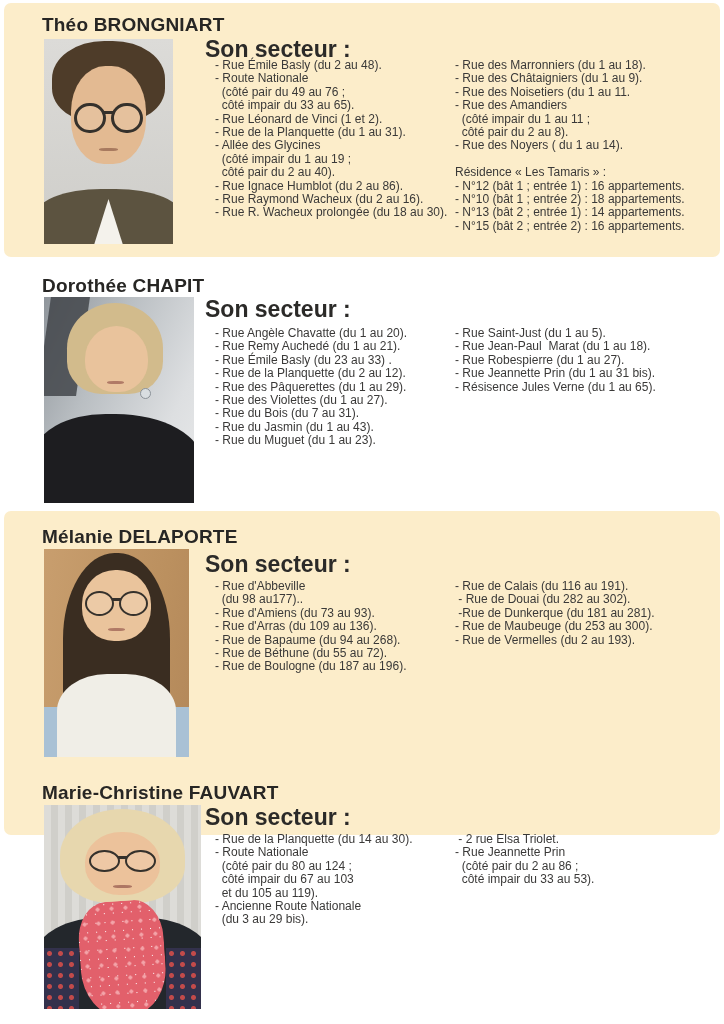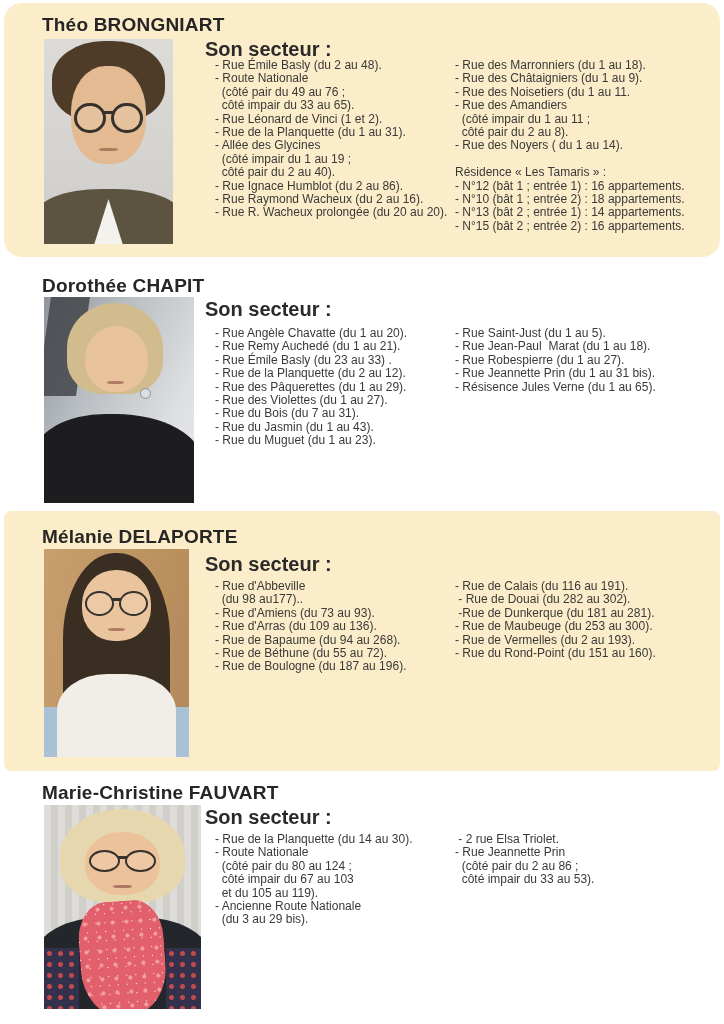--- a/index.html
+++ b/index.html
@@ -1,29 +1,29 @@
 <!DOCTYPE html>
 <html lang="fr"><head>
 <meta charset="utf-8">
 <style>
   html,body{margin:0;padding:0;background:#ffffff;}
   .page{position:relative;width:724px;height:1024px;background:#ffffff;overflow:hidden;
         font-family:"Liberation Sans",sans-serif;color:#3a3938;}
   .band{position:absolute;left:4px;right:4px;border-radius:7px;}
   .band.beige{background:#fcedca;}
-  .s1{top:3px;height:254px;border-radius:18px;}
+  .s1{top:3px;height:254px;}
   .s2{top:257px;height:254px;}
-  .s3{top:511px;height:260px;}
+  .s3{top:511px;height:324px;}
   .s4{top:763px;height:211px;}
 
   .name{position:absolute;left:38px;margin:0;font-size:19px;line-height:20px;font-weight:bold;
         color:#272624;letter-spacing:.2px;white-space:pre;}
   .s1 .name{top:12px;} .s2 .name{top:19px;} .s3 .name{top:16px;} .s4 .name{top:20px;}
 
-  .sector{position:absolute;left:201px;margin:0;font-size:20px;line-height:20px;font-weight:bold;color:#2b2a28;}
+  .sector{position:absolute;left:201px;margin:0;font-size:23px;line-height:20px;font-weight:bold;color:#2b2a28;}
   .s1 .sector{top:36px;} .s2 .sector{top:42px;} .s3 .sector{top:43px;} .s4 .sector{top:44px;}
 
   .col{position:absolute;font-size:12px;line-height:13.4px;color:#3a3938;}
   .col .line{white-space:pre;}
   .col.left{left:211px;width:236px;}
   .col.right{left:451px;width:268px;}
   .s1 .col{top:56px;} .s2 .col{top:70px;} .s3 .col{top:69px;} .s4 .col{top:70px;}
 
   .photo{position:absolute;left:40px;overflow:hidden;background:#d2d1ce;}
   .photo div{position:absolute;}
@@ -109,21 +109,21 @@
         <div class="line">- Route Nationale</div>
         <div class="line">  (côté pair du 49 au 76 ;</div>
         <div class="line">  côté impair du 33 au 65).</div>
         <div class="line">- Rue Léonard de Vinci (1 et 2).</div>
         <div class="line">- Rue de la Planquette (du 1 au 31).</div>
         <div class="line">- Allée des Glycines</div>
         <div class="line">  (côté impair du 1 au 19 ;</div>
         <div class="line">  côté pair du 2 au 40).</div>
         <div class="line">- Rue Ignace Humblot (du 2 au 86).</div>
         <div class="line">- Rue Raymond Wacheux (du 2 au 16).</div>
-        <div class="line">- Rue R. Wacheux prolongée (du 20 au 20).</div>
+        <div class="line">- Rue R. Wacheux prolongée (du 18 au 30).</div>
       </div>
     <div class="col right">
         <div class="line">- Rue des Marronniers (du 1 au 18).</div>
         <div class="line">- Rue des Châtaigniers (du 1 au 9).</div>
         <div class="line">- Rue des Noisetiers (du 1 au 11.</div>
         <div class="line">- Rue des Amandiers</div>
         <div class="line">  (côté impair du 1 au 11 ;</div>
         <div class="line">  côté pair du 2 au 8).</div>
         <div class="line">- Rue des Noyers ( du 1 au 14).</div>
         <div class="line">&nbsp;</div>
@@ -189,21 +189,20 @@
         <div class="line">- Rue de Bapaume (du 94 au 268).</div>
         <div class="line">- Rue de Béthune (du 55 au 72).</div>
         <div class="line">- Rue de Boulogne (du 187 au 196).</div>
       </div>
     <div class="col right">
         <div class="line">- Rue de Calais (du 116 au 191).</div>
         <div class="line"> - Rue de Douai (du 282 au 302).</div>
         <div class="line"> -Rue de Dunkerque (du 181 au 281).</div>
         <div class="line">- Rue de Maubeuge (du 253 au 300).</div>
         <div class="line">- Rue de Vermelles (du 2 au 193).</div>
-        <div class="line">- Rue du Rond-Point (du 151 au 160).</div>
       </div>
   </section>
 
   <section class="band s4">
     <h2 class="name">Marie-Christine FAUVART</h2>
     <div class="photo ph-marie">
       <div class="hair"></div>
       <div class="face"></div>
       <div class="glasses">
         <div class="lens l"></div>

